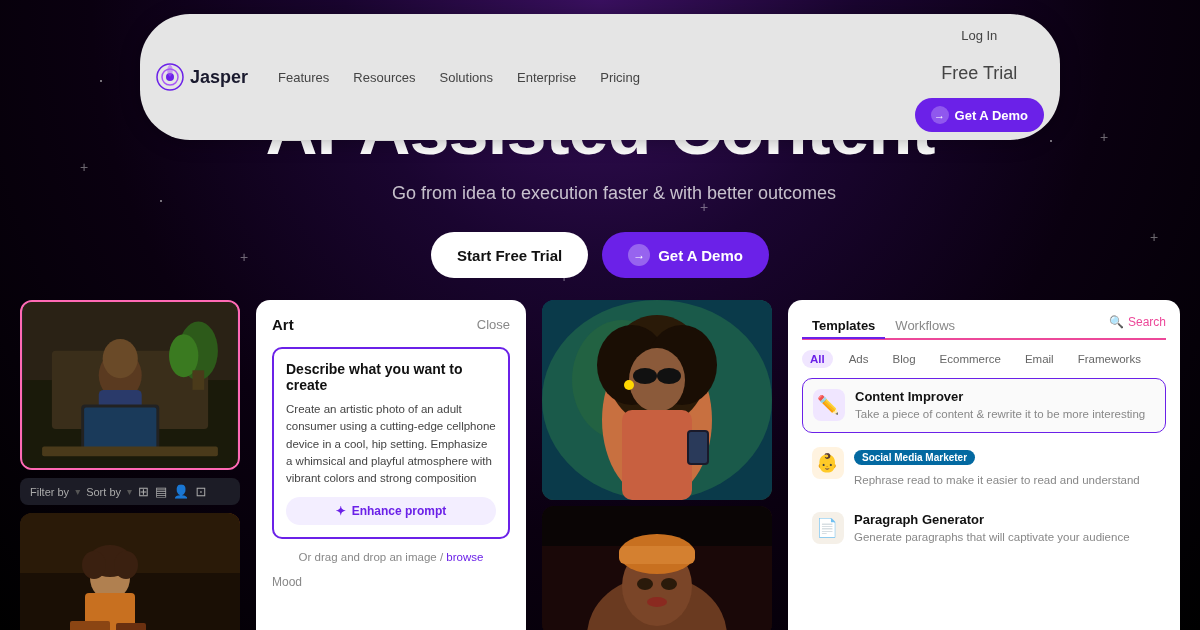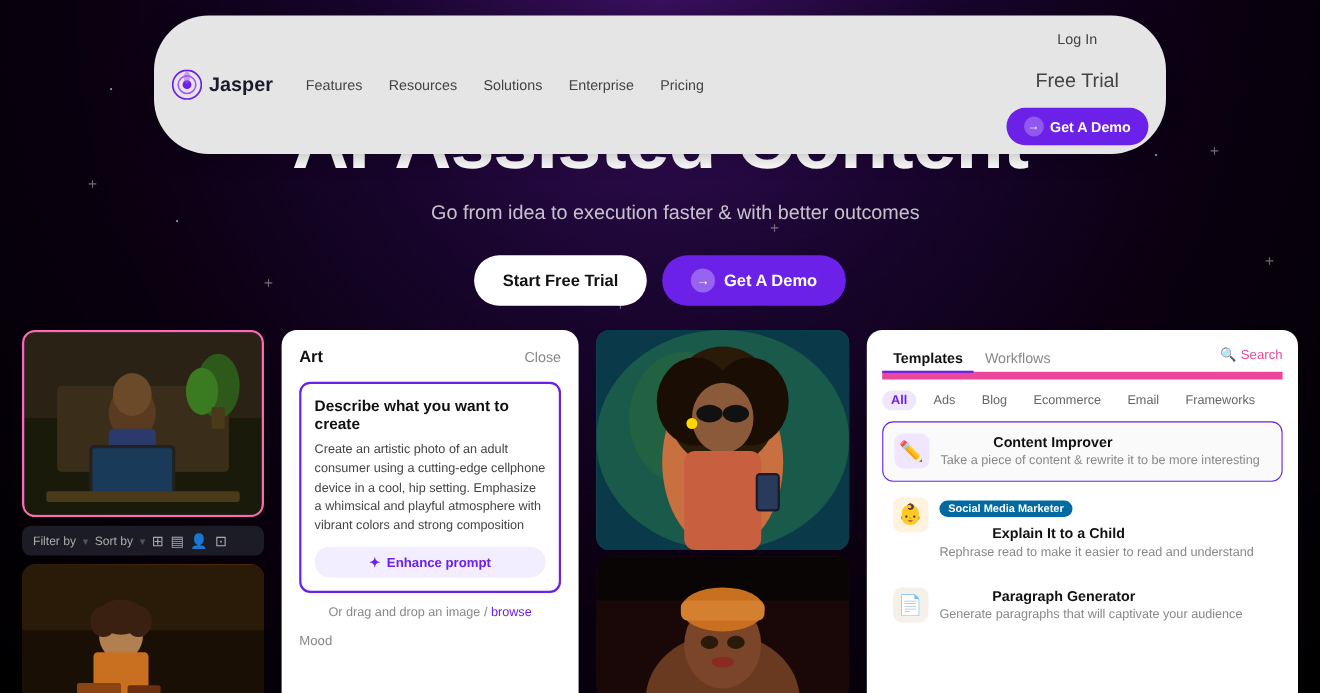--- a/index.html
+++ b/index.html
@@ -348,21 +348,21 @@
       flex: 1;
       background: #fff;
       border-radius: 14px;
       padding: 14px;
       min-width: 0;
     }
     .templates-tabs {
       display: flex;
       align-items: center;
       gap: 0;
-      border-bottom: 7px solid #ec4899;
+      border-bottom: 2px solid #ec4899;
       padding-bottom: 8px;
       margin-bottom: 10px;
     }
     .tab-item {
       font-size: 13px;
       color: #888;
       padding: 4px 10px;
       cursor: pointer;
       border-bottom: 2px solid transparent;
       margin-bottom: -9px;
@@ -419,21 +419,20 @@
       align-items: center;
       justify-content: center;
       font-size: 18px;
     }
     .template-content { flex: 1; }
     .template-name {
       font-size: 13px;
       font-weight: 600;
       color: #111;
       margin-bottom: 2px;
-      margin-left: 48px;
     }
     .template-desc {
       font-size: 11.5px;
       color: #888;
       line-height: 1.4;
     }
     .template-badge {
       display: inline-block;
       background: #0369a1;
       color: #fff;
@@ -657,21 +656,20 @@
         <div class="template-desc">Take a piece of content &amp; rewrite it to be more interesting</div>
       </div>
     </div>
 
     <div class="template-item">
       <div class="template-icon" style="background:#fff3e0;">👶</div>
       <div class="template-content">
         <div style="margin-bottom:3px;">
           <span class="template-badge">Social Media Marketer</span>
         </div>
-        <div class="template-name">Explain It to a Child</div>
         <div class="template-desc">Rephrase read to make it easier to read and understand</div>
       </div>
     </div>
 
     <div class="template-item">
       <div class="template-icon" style="background:#f5f0e8;">📄</div>
       <div class="template-content">
         <div class="template-name">Paragraph Generator</div>
         <div class="template-desc">Generate paragraphs that will captivate your audience</div>
       </div>

